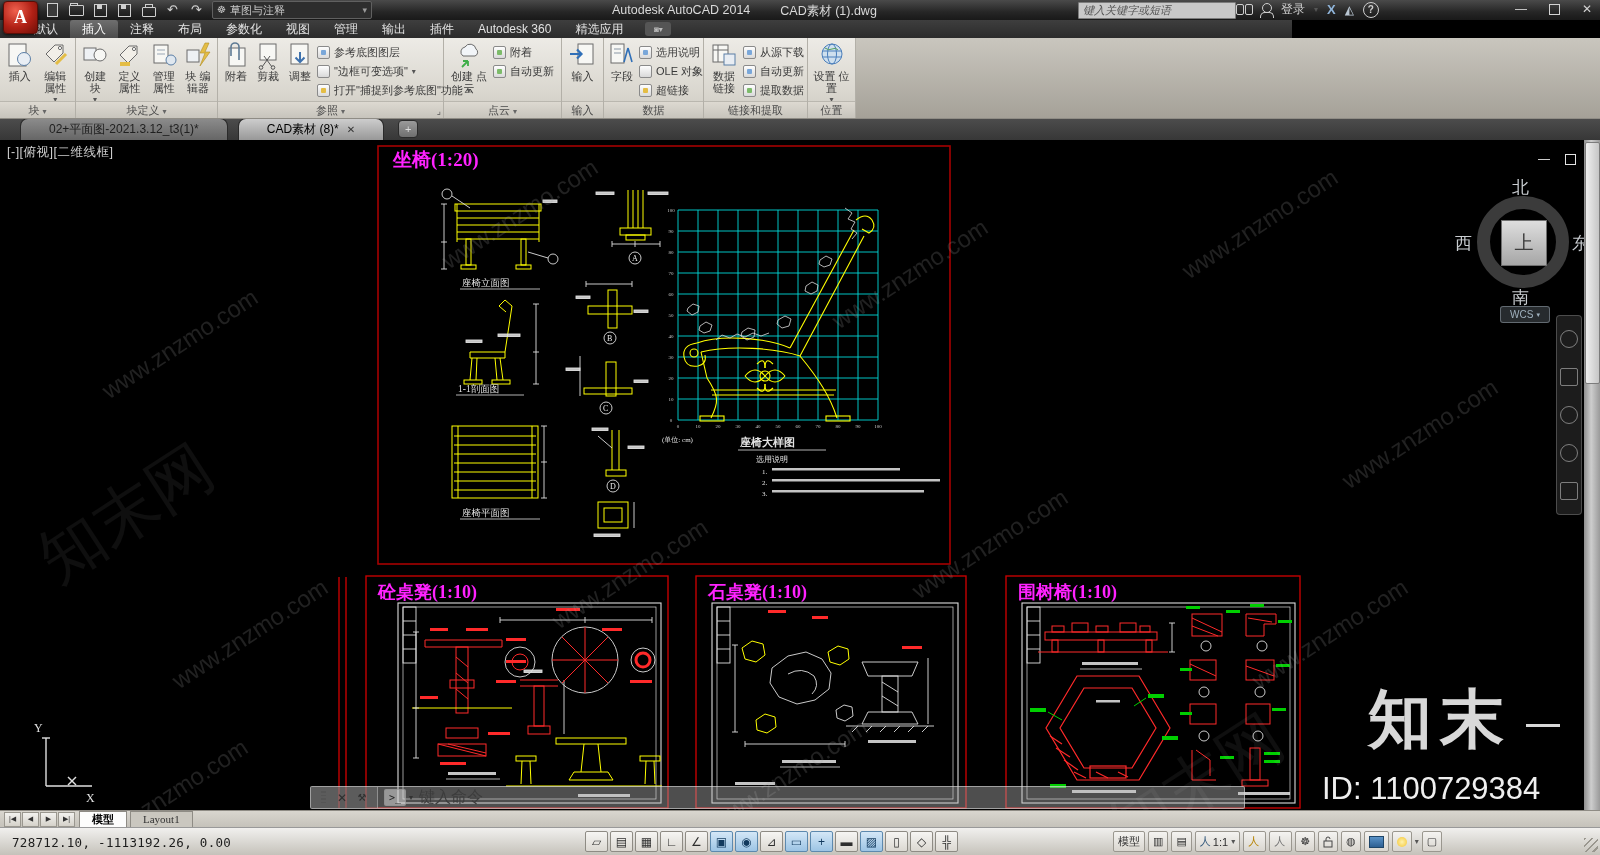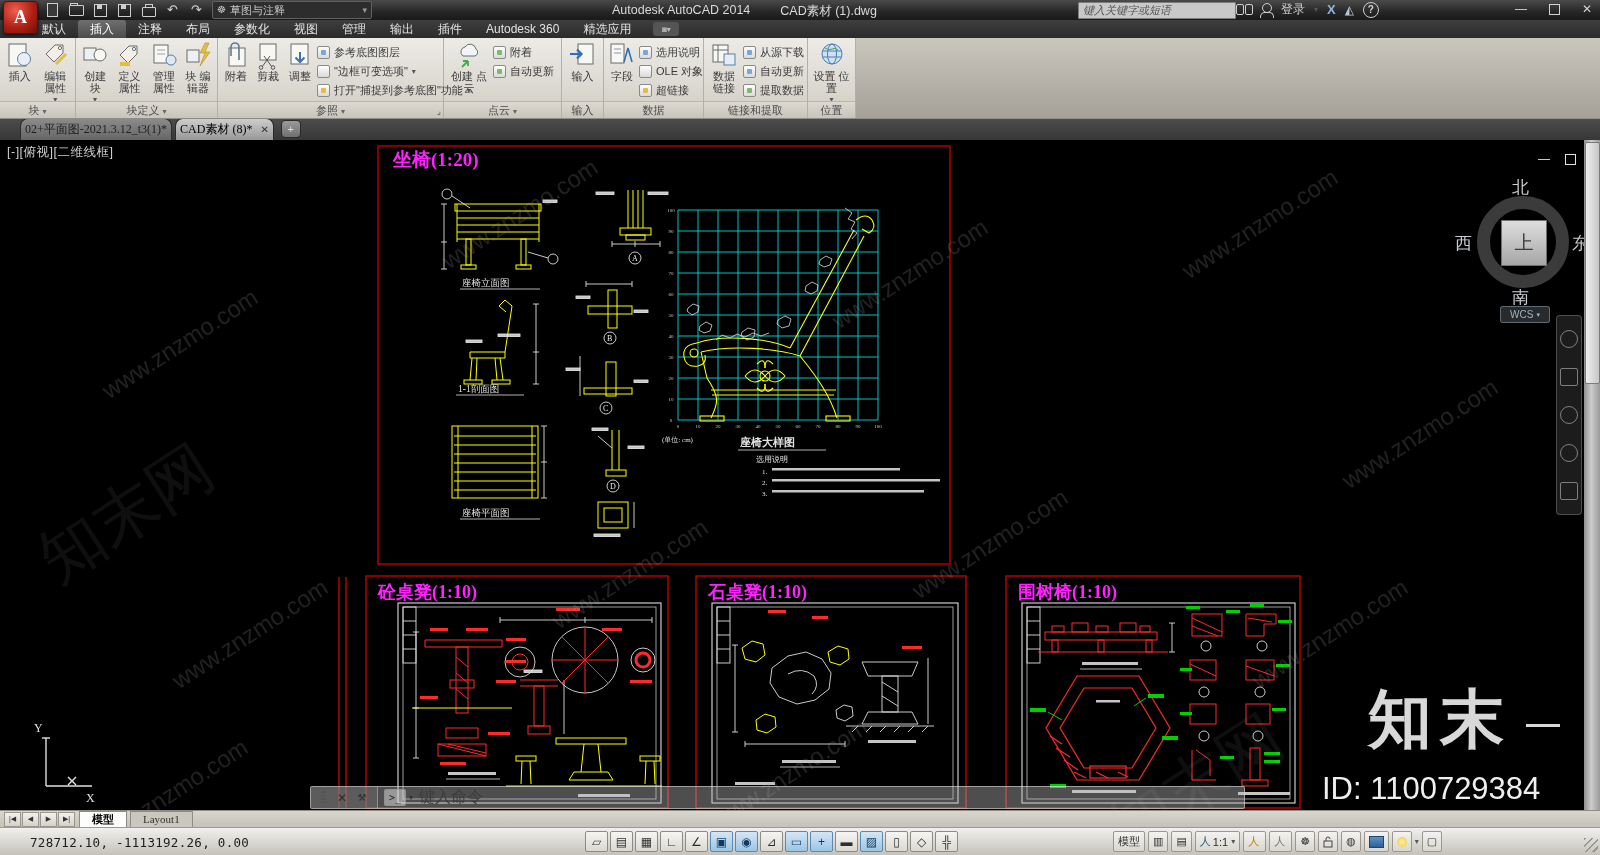--- a/index.html
+++ b/index.html
@@ -28,21 +28,21 @@
   .binoc i{width:6px;height:9px;border:1.3px solid #cfcfcf;border-radius:2px;}
   .person{width:8px;height:8px;border:1.3px solid #cfcfcf;border-radius:50%;position:relative;margin-top:-3px;}
   .person::after{content:"";position:absolute;left:-3px;top:8px;width:12px;height:5px;border:1.3px solid #cfcfcf;border-bottom:none;border-radius:5px 5px 0 0;}
   .xlogo{color:#8fb4d9;font-weight:bold;font-size:13px;}
   .a360{color:#b9c6d2;font-size:12px;}
   .helpq{width:14px;height:14px;border:1.3px solid #cfcfcf;border-radius:50%;display:flex;align-items:center;justify-content:center;font-size:10px;font-weight:bold;}
   #winctl{position:absolute;right:8px;top:2px;display:flex;gap:22px;color:#d2d2d2;font-size:12px;align-items:center;}
   .restore-box{width:9px;height:9px;border:1.4px solid #d2d2d2;}
 
   
-  #ribbontabs{position:absolute;left:0;top:20px;width:1600px;height:18px;background:linear-gradient(#3e3e3e,#2b2b2b);display:flex;align-items:flex-end;padding-left:30px;box-sizing:border-box;z-index:35;}
+  #ribbontabs{position:absolute;left:0;top:20px;width:1292px;height:18px;background:linear-gradient(#3e3e3e,#2b2b2b);display:flex;align-items:flex-end;padding-left:22px;box-sizing:border-box;z-index:35;}
   .rtab{padding:0 12px;height:18px;line-height:18px;color:#e2e2e2;font-size:12px;cursor:default;}
   .rtab.active{background:linear-gradient(#6f6f6f,#4c4c4c);color:#fff;border-radius:3px 3px 0 0;}
   #rtab-extra{margin-left:10px;width:26px;height:14px;background:#555;border-radius:3px;margin-bottom:2px;display:flex;align-items:center;justify-content:center;color:#bbb;font-size:8px;}
 
   
   #ribbon{position:absolute;left:0;top:38px;width:1600px;height:80px;background:linear-gradient(#edebe6,#d9d6ce 70%,#ccc9c1);border-bottom:1px solid #8f8c85;display:flex;z-index:30;}
   .panel{position:relative;height:80px;border-right:1px solid #b3b0a8;box-sizing:border-box;flex:none;}
   .panel-title{position:absolute;bottom:0;left:0;right:0;height:16px;font-size:11px;color:#4a4a4a;text-align:center;line-height:16px;background:linear-gradient(#ddd9d1,#c7c4bc);border-top:1px solid #bab7af;white-space:nowrap;}
   .panel-title .caret{font-size:8px;color:#666;}
   .launcher{position:absolute;right:2px;bottom:2px;font-size:9px;color:#555;line-height:10px;}
@@ -53,21 +53,21 @@
   .rowitem{display:flex;align-items:center;gap:4px;height:17px;font-size:11px;color:#3a3a3a;white-space:nowrap;}
   .mini{width:13px;height:13px;border:1px solid #8a8a8a;background:linear-gradient(#fefefe,#d9d9d9);position:relative;border-radius:2px;flex:none;box-sizing:border-box;}
   .mini.dot::after{content:"";position:absolute;inset:3px;background:#7aa7d9;border-radius:1px;}
   .mini.tagm::after{content:"";position:absolute;inset:3px;background:#e4bd45;border-radius:1px;}
   .mini.grn::after{content:"";position:absolute;inset:3px;background:#7dbb6a;border-radius:1px;}
   .caret{font-size:8px;color:#555;}
   .panel-rest{flex:1;background:linear-gradient(#c9c6be,#a5a198);border-right:none;}
 
   
   #doctabs{position:absolute;left:0;top:118px;width:1600px;height:22px;background:linear-gradient(#4d4d4d,#373737);display:flex;align-items:flex-end;padding-left:20px;box-sizing:border-box;z-index:25;}
-  .dtab{height:21px;line-height:21px;padding:0 4px;font-size:12px;border-radius:8px 8px 0 0;margin-right:3px;border:1px solid #2a2a2a;border-bottom:none;font-family:Liberation Serif, serif;}
+  .dtab{height:21px;line-height:21px;padding:0 28px;font-size:12px;border-radius:8px 8px 0 0;margin-right:10px;border:1px solid #2a2a2a;border-bottom:none;}
   .dtab.inactive{background:linear-gradient(#8b8b8b,#666);color:#1f1f1f;}
   .dtab.active{background:linear-gradient(#cdcdcd,#989898);color:#000;display:flex;align-items:center;gap:8px;}
   .dtab .closex{font-size:10px;color:#333;}
   #newtab{width:18px;height:16px;margin:0 0 2px 4px;background:linear-gradient(#9a9a9a,#6f6f6f);border-radius:4px;color:#ddd;font-size:11px;text-align:center;line-height:16px;border:1px solid #2a2a2a;}
 
   
   #canvas{position:absolute;left:0;top:140px;width:1584px;height:670px;background:#000;overflow:hidden;}
   #vplabel{position:absolute;left:7px;top:4px;color:#cfcfcf;font-size:12.5px;letter-spacing:.5px;z-index:5;}
   #cad{position:absolute;left:0;top:0;}
   #cad text{font-family:"Liberation Serif",serif;}
@@ -124,21 +124,21 @@
 
   
   #layouttabs{position:absolute;left:0;top:810px;width:1600px;height:17px;background:linear-gradient(#d9d6cf,#c5c2ba);border-top:1px solid #8f8c85;display:flex;align-items:center;padding-left:4px;box-sizing:border-box;z-index:40;font-size:11px;}
   .navarr{width:15px;height:13px;border:1px solid #9a978f;background:linear-gradient(#f2f1ee,#d5d2ca);margin-right:1px;text-align:center;line-height:12px;font-size:7px;color:#333;}
   .ltab{padding:0 12px;height:15px;line-height:15px;border:1px solid #8f8c85;border-bottom:none;margin-left:3px;font-family:"Liberation Serif",serif;}
   .ltab.active{background:#fdfdfc;font-weight:bold;}
   .ltab.idle{background:#cac7bf;color:#333;text-align:center;}
 
   
   #statusbar{position:absolute;left:0;top:827px;width:1600px;height:28px;background:linear-gradient(#f1f0ee,#c3c0b8);border-top:1px solid #999;z-index:40;display:flex;align-items:center;}
-  #coords{position:absolute;left:12px;top:7px;color:#1c1c1c;font-size:12.5px;font-family:"DejaVu Sans Mono",monospace;letter-spacing:.3px;margin-left:18px;}
+  #coords{position:absolute;left:12px;top:7px;color:#1c1c1c;font-size:12.5px;font-family:"DejaVu Sans Mono",monospace;letter-spacing:.3px;}
   #toggles{position:absolute;left:585px;top:3px;display:flex;gap:2px;}
   .tg{width:23px;height:21px;border:1px solid #8e8b84;background:linear-gradient(#f6f5f3,#dbd8d1);display:flex;align-items:center;justify-content:center;font-size:12px;color:#2e2e2e;border-radius:2px;box-sizing:border-box;}
   .tg.on{background:linear-gradient(#d4e7f7,#9cc4e4);border-color:#5d89ae;color:#123a5e;}
   #rstatus{position:absolute;left:1113px;top:3px;display:flex;gap:3px;align-items:center;}
   .sb{height:21px;border:1px solid #9a978f;background:linear-gradient(#f4f3f1,#d9d6cf);display:flex;align-items:center;justify-content:center;font-size:11px;color:#2e2e2e;border-radius:2px;padding:0 4px;box-sizing:border-box;}
   .sb .ppl{font-size:11px;color:#355a7d;margin-right:2px;}
   .bulb{width:10px;height:10px;border-radius:50%;background:radial-gradient(#fff2ae,#f4c531);}
   .mon{width:13px;height:10px;background:linear-gradient(#5a93c8,#2d5f92);border:1px solid #1e4568;}
   .grip2{position:absolute;right:2px;top:10px;width:14px;height:14px;background:repeating-linear-gradient(135deg,#9a978f 0 2px,transparent 2px 5px);}
 </style>

